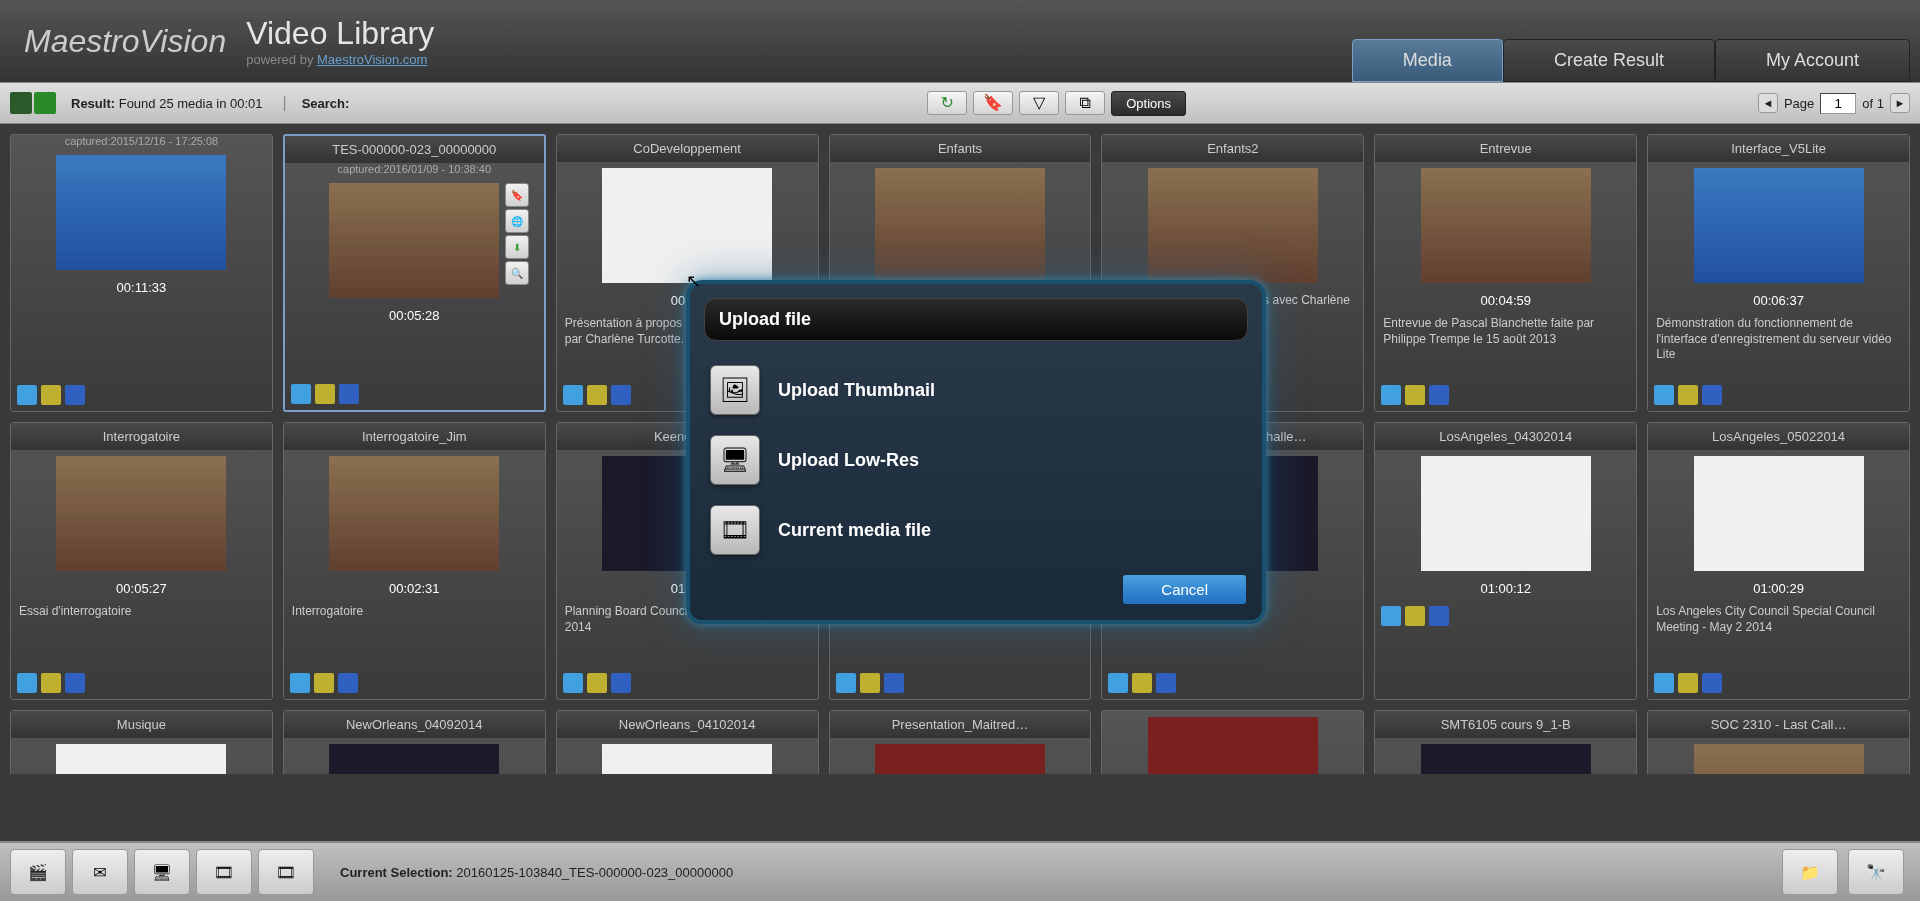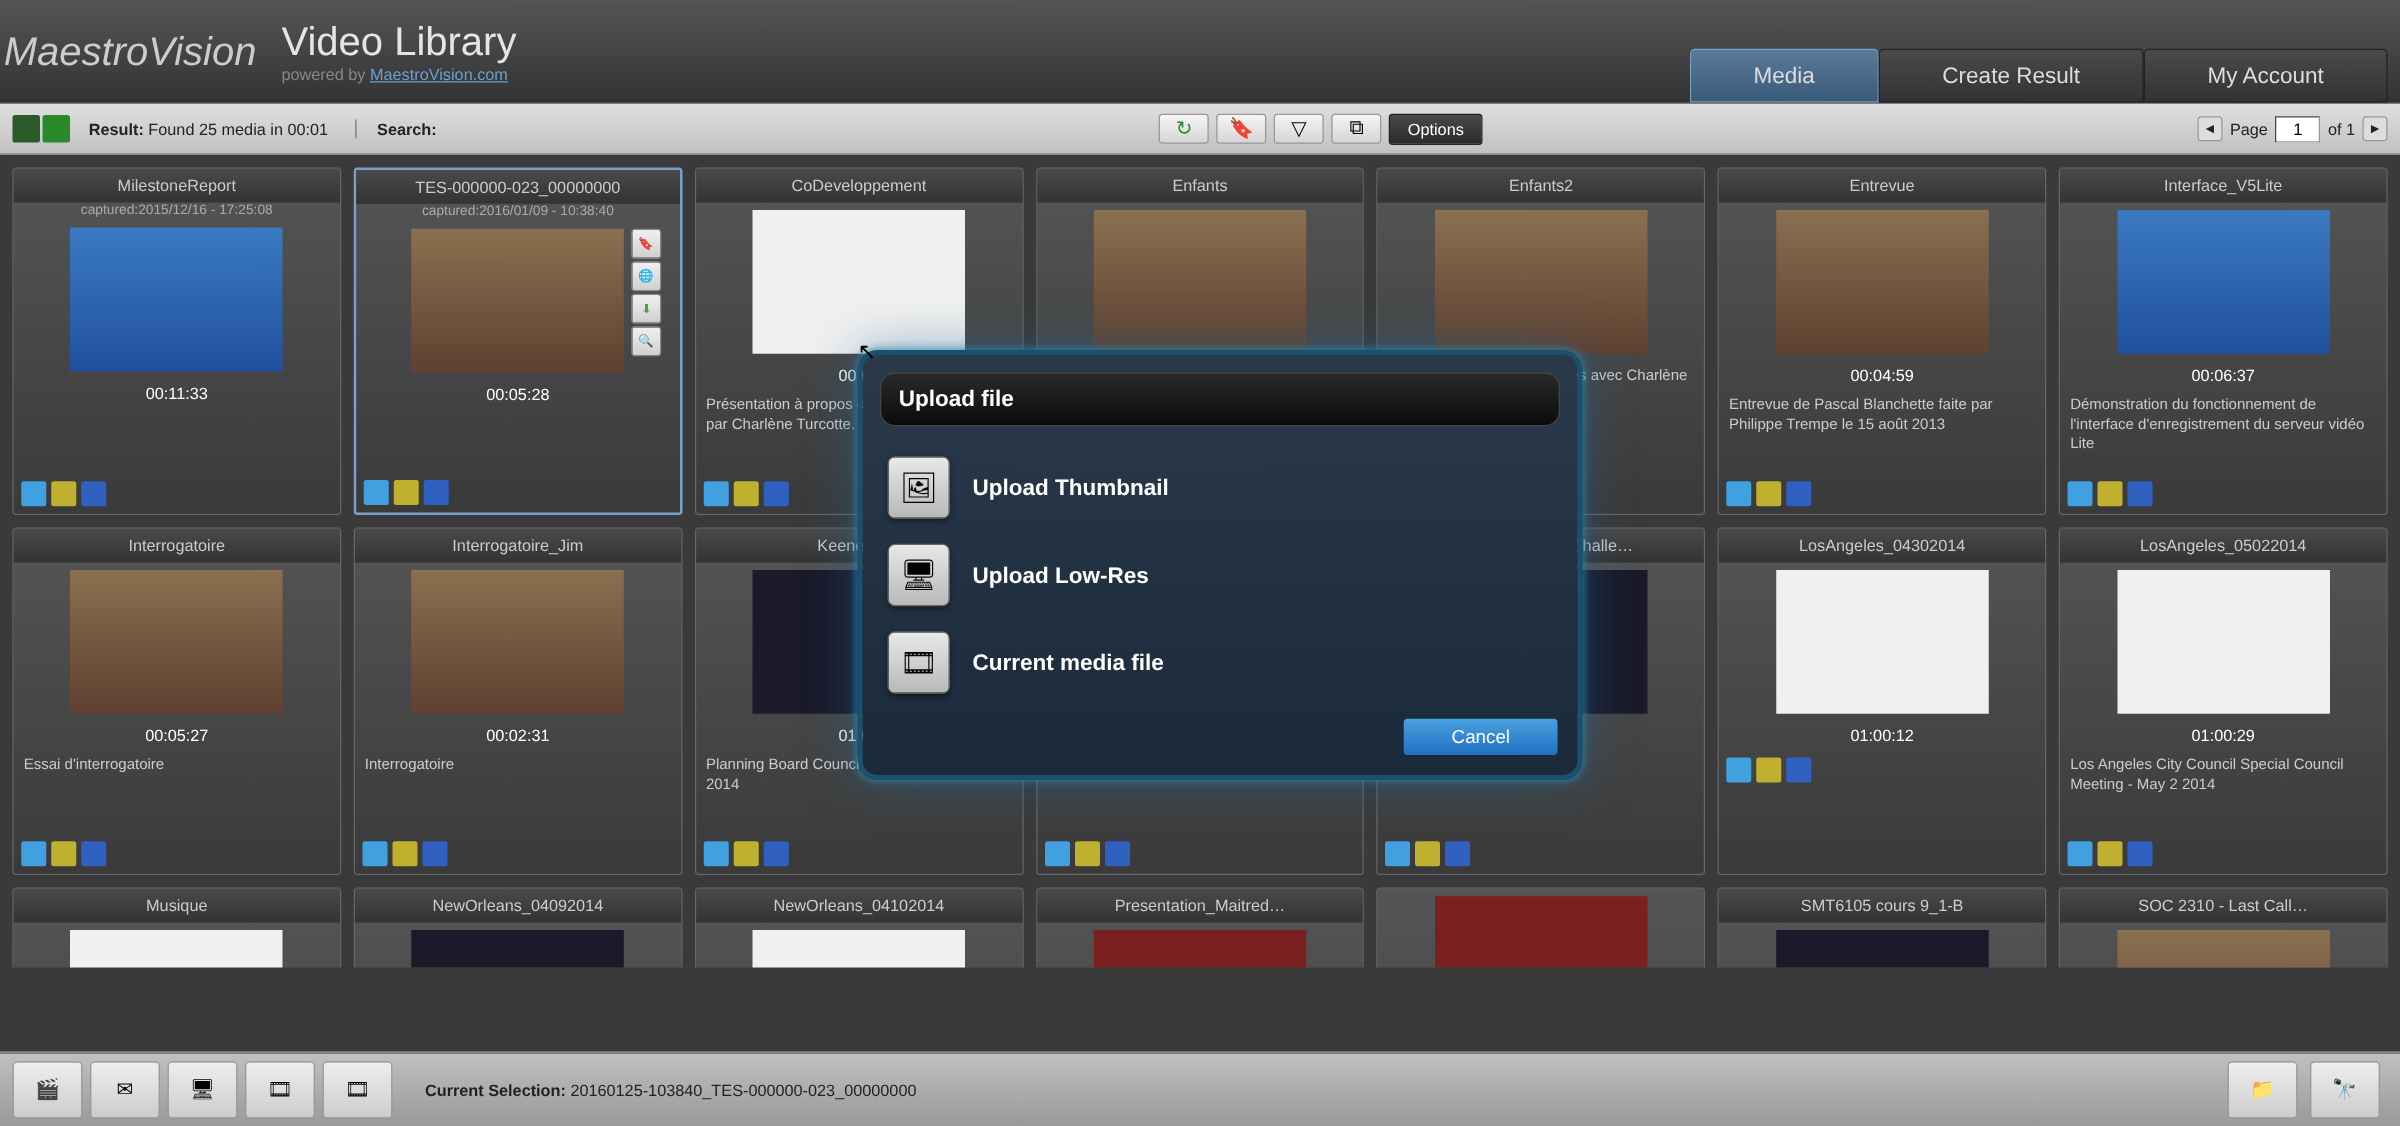--- a/index.html
+++ b/index.html
@@ -4,21 +4,21 @@
 <style>
 * { margin: 0; padding: 0; box-sizing: border-box; font-family: Arial, sans-serif; }
 body { background: #3a3a3a; width: 1920px; height: 901px; overflow: hidden; position: relative; }
 
 
 .top-menu { position: absolute; top: 0; right: 0; display: flex; gap: 2px; background: linear-gradient(#888, #666); border-bottom-left-radius: 4px; padding: 2px 4px; }
 .top-menu-item { display: flex; align-items: center; gap: 4px; padding: 4px 10px; font-size: 13px; cursor: pointer; color: #222; background: linear-gradient(#eee, #ccc); border-radius: 3px; }
 .top-menu-icon { width: 16px; height: 16px; display: inline-flex; align-items: center; justify-content: center; }
 
 
-.header { background: linear-gradient(#555, #333); height: 82px; display: flex; align-items: center; padding-left: 3px; position: relative; }
+.header { background: linear-gradient(#555, #333); height: 82px; display: flex; align-items: center; padding-left: 24px; position: relative; }
 .logo { color: #ccc; font-size: 32px; font-style: italic; margin-right: 20px; }
 .title-block { display: flex; flex-direction: column; }
 .app-title { color: #e5e5e5; font-size: 32px; font-weight: normal; }
 .powered { color: #888; font-size: 13px; }
 .powered a { color: #6aa0d0; text-decoration: underline; }
 
 
 .nav-tabs { position: absolute; right: 10px; bottom: 0; display: flex; }
 .nav-tab { padding: 10px 50px; font-size: 18px; color: #ddd; cursor: pointer; border-top-left-radius: 4px; border-top-right-radius: 4px; background: linear-gradient(#4a4a4a, #333); border: 1px solid #222; }
 .nav-tab.active { background: linear-gradient(#5a7a9a, #3a5a7a); border: 1px solid #7aa0c8; }
@@ -145,21 +145,20 @@
     <div class="page-arrow">◄</div>
     <span>Page</span>
     <input class="page-input" value="1" style="">
     <span>of 1</span>
     <div class="page-arrow">►</div>
   </div>
 </div>
 
 <div class="grid" id="grid">
     <div class="card">
-    <div class="card-title">MilestoneReport</div>
     <div class="card-subtitle">captured:2015/12/16 - 17:25:08</div>
     <div class="card-thumb thumb-blue" style="position:relative;"></div>
     <div class="card-time">00:11:33</div>
     <div class="card-desc"></div>
     <div class="card-icons">
       <div class="card-icon" style="background:#40a0e0;"></div>
       <div class="card-icon" style="background:#c0b030;"></div>
       <div class="card-icon" style="background:#3060c0;"></div>
     </div>
   </div>

